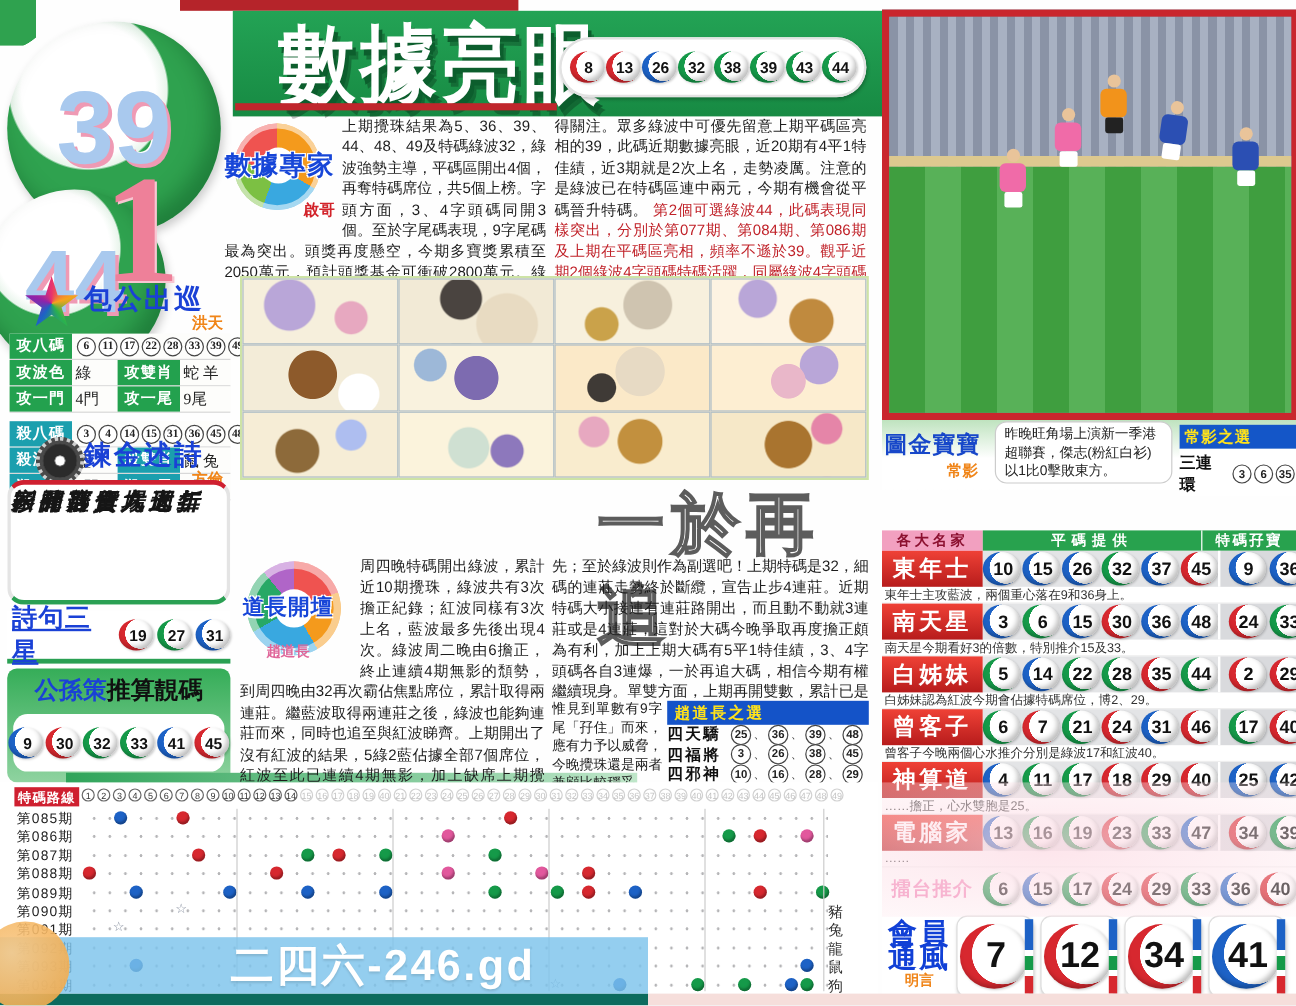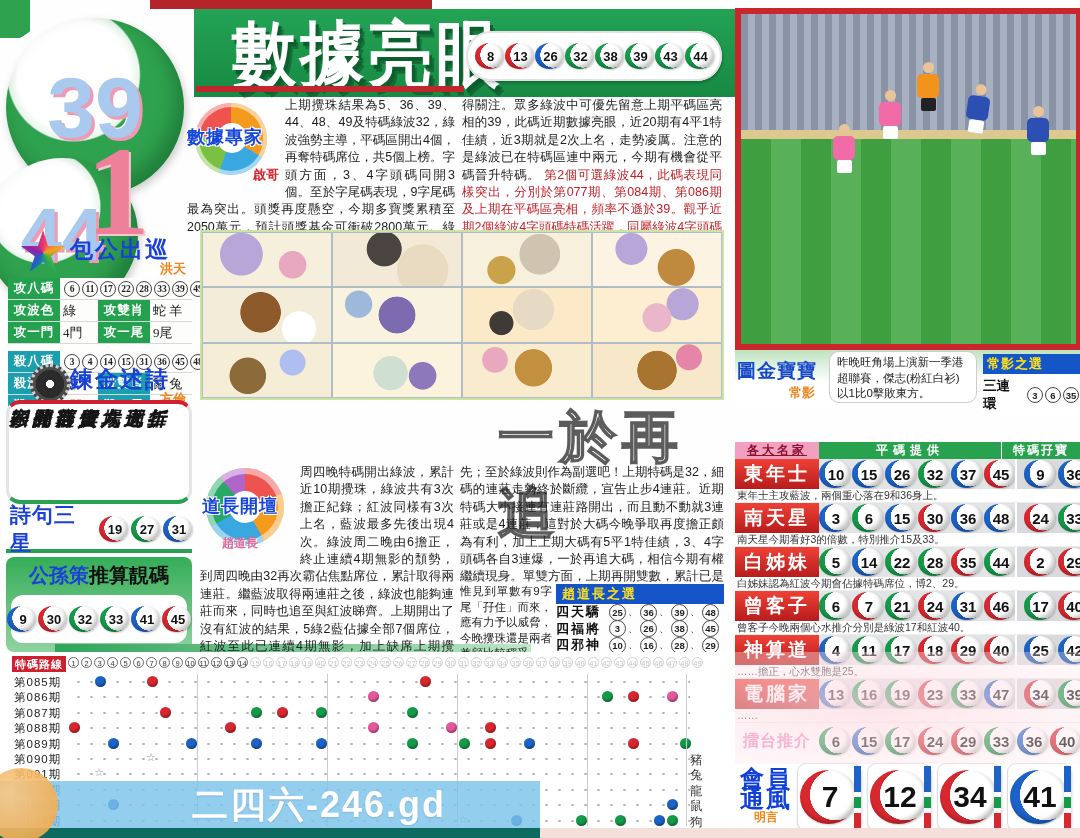--- a/index.html
+++ b/index.html
@@ -52,21 +52,21 @@
   .xcol{position:absolute;top:97px;height:136px;overflow:hidden;font-size:12.5px;
     line-height:17.4px;text-align:justify;color:#1c1c1c;}
   .xc1{left:187px;width:268px;}
   .xc2{left:462px;width:260px;}
   .redtext{color:#c02128;}
   .pielogo{float:left;width:92px;height:86px;position:relative;margin:2px 6px 0 0;}
   .pie{position:absolute;left:8px;top:4px;width:72px;height:72px;border-radius:50%;
     background:conic-gradient(#f49a1c 0 120deg,#39a8e0 120deg 200deg,#7cc043 200deg 275deg,#ef5350 275deg 360deg);
     box-shadow:inset 0 0 0 4px rgba(255,255,255,.55);}
   .pie::after{content:"";position:absolute;left:22px;top:20px;width:30px;height:30px;border-radius:50%;background:#fff;}
-  .pielabel{position:absolute;left:0;top:30px;font-size:18px;font-weight:900;color:#1746d8;
+  .pielabel{position:absolute;left:0;top:30px;font-size:22px;font-weight:900;color:#1746d8;
     letter-spacing:1px;text-shadow:1px 1px 0 #fff,-1px -1px 0 #fff,1px -1px 0 #fff,-1px 1px 0 #fff;}
   .pielogo .sub{position:absolute;right:0;bottom:2px;font-size:13px;color:#d2232a;font-weight:bold;}
 
   
   .sechead{position:absolute;height:44px;}
   .sechead .t{position:absolute;left:62px;top:2px;font-size:23px;font-weight:900;color:#1a41d6;letter-spacing:2px;}
   .sechead .a{position:absolute;right:6px;bottom:-2px;font-size:13px;color:#f08519;font-weight:bold;}
   .star-icon{position:absolute;left:12px;top:-2px;width:46px;height:46px;
     background:conic-gradient(#e8336d,#f7a31c,#2bb24c,#1d62c6,#8e24aa,#e8336d);
     clip-path:polygon(50% 0,61% 35%,98% 35%,68% 57%,79% 91%,50% 70%,21% 91%,32% 57%,2% 35%,39% 35%);}
@@ -82,21 +82,21 @@
   .brow .val{display:flex;align-items:center;padding:0 3px;flex:1;color:#222;}
   .bgap{height:7px;}
 
   .poembox{position:absolute;left:6px;top:400px;width:186px;height:104px;background:#fff;
     border:3px solid #e4e4e4;border-top:4px solid #cf2030;border-bottom:4px solid #2aa053;
     border-radius:14px;box-sizing:border-box;text-align:center;padding-top:3px;}
   .poembox .pl{display:block;font-family:"DejaVu Serif",serif;font-style:italic;font-weight:bold;
     font-size:19px;line-height:23.5px;letter-spacing:4px;color:#161616;}
   .starsbar{position:absolute;left:6px;top:509px;width:186px;height:40px;background:#fff;
     border-bottom:4px solid #2aa053;display:flex;align-items:center;}
-  .starsbar .t{font-size:21px;font-weight:900;color:#1a41d6;letter-spacing:1px;margin:0 4px 0 4px;}
+  .starsbar .t{font-size:21px;font-weight:900;color:#1a41d6;letter-spacing:1px;margin:0 4px 0 4px;text-decoration:underline;}
   .gongsun{position:absolute;left:6px;top:557px;width:186px;height:95px;border-radius:8px;
     background:linear-gradient(180deg,#35ad58,#8fd3a0);}
   .gongsun .ttl{text-align:center;padding-top:5px;font-size:20px;font-weight:900;}
   .gongsun .ttl .b1{color:#1a41d6;}
   .gongsun .ttl .b2{color:#101010;}
   .gongsun .strip{position:absolute;left:5px;top:38px;width:176px;height:48px;background:#fff;
     border-radius:12px;display:flex;align-items:center;justify-content:center;gap:2px;}
   .greenstrip{position:absolute;left:55px;top:644px;width:476px;height:11px;
     background:linear-gradient(90deg,#2fa45a,#bfe6c9);}
 
@@ -179,21 +179,21 @@
   .ingot{position:absolute;left:2px;top:-4px;width:46px;height:30px;
     background:radial-gradient(ellipse at 50% 28%,#ffe9a0,#e0a920 60%,#a97708);
     border-radius:50% 50% 46% 46%/66% 66% 100% 100%;box-shadow:0 2px 2px rgba(0,0,0,.3);}
   .ingot::before{content:"";position:absolute;left:10px;top:-12px;width:26px;height:18px;border-radius:50%;background:#c62828;z-index:-1;}
   .ahead .t1{position:absolute;left:56px;top:-2px;font-size:30px;font-weight:900;color:#1140d6;
     letter-spacing:2px;transform:scaleY(1.08);}
   .ahead .t2{position:absolute;left:196px;top:4px;font-size:23px;font-weight:bold;color:#101010;letter-spacing:2px;}
 
   .atable{position:absolute;left:735px;top:442px;width:345px;}
   .ahrow{display:flex;height:17px;font-size:12px;font-weight:bold;}
-  .ahrow .h1{width:84px;flex:none;background:#f2a0c0;color:#8c1030;display:flex;align-items:center;justify-content:center;letter-spacing:3px;text-decoration:underline;}
+  .ahrow .h1{width:84px;flex:none;background:#f2a0c0;color:#8c1030;display:flex;align-items:center;justify-content:center;letter-spacing:3px;}
   .ahrow .h2{flex:1;background:#28a24e;color:#fff;display:flex;align-items:center;justify-content:center;letter-spacing:5px;}
   .ahrow .h3{width:78px;flex:none;background:#28a24e;color:#fff;display:flex;align-items:center;justify-content:center;letter-spacing:2px;border-left:1px solid #fff;}
   .arow{display:flex;height:30px;}
   .arow .nm{width:84px;flex:none;background:linear-gradient(180deg,#ef4136,#b71c1c);color:#fff;
     font-size:19px;font-weight:900;display:flex;align-items:center;justify-content:center;letter-spacing:3px;}
   .arow .bl{flex:1;background:#e3e4e6;display:flex;align-items:center;justify-content:center;gap:2px;}
   .arow .pr{width:78px;flex:none;background:#d9dadd;border-left:2px solid #fff;display:flex;align-items:center;justify-content:center;gap:3px;}
   .anote{height:13px;font-size:10.5px;color:#333;padding:0 2px;border-bottom:1px solid #eee;
     overflow:hidden;white-space:nowrap;background:#fff;}
   .promo{display:flex;align-items:center;height:36px;background:#fff;}

